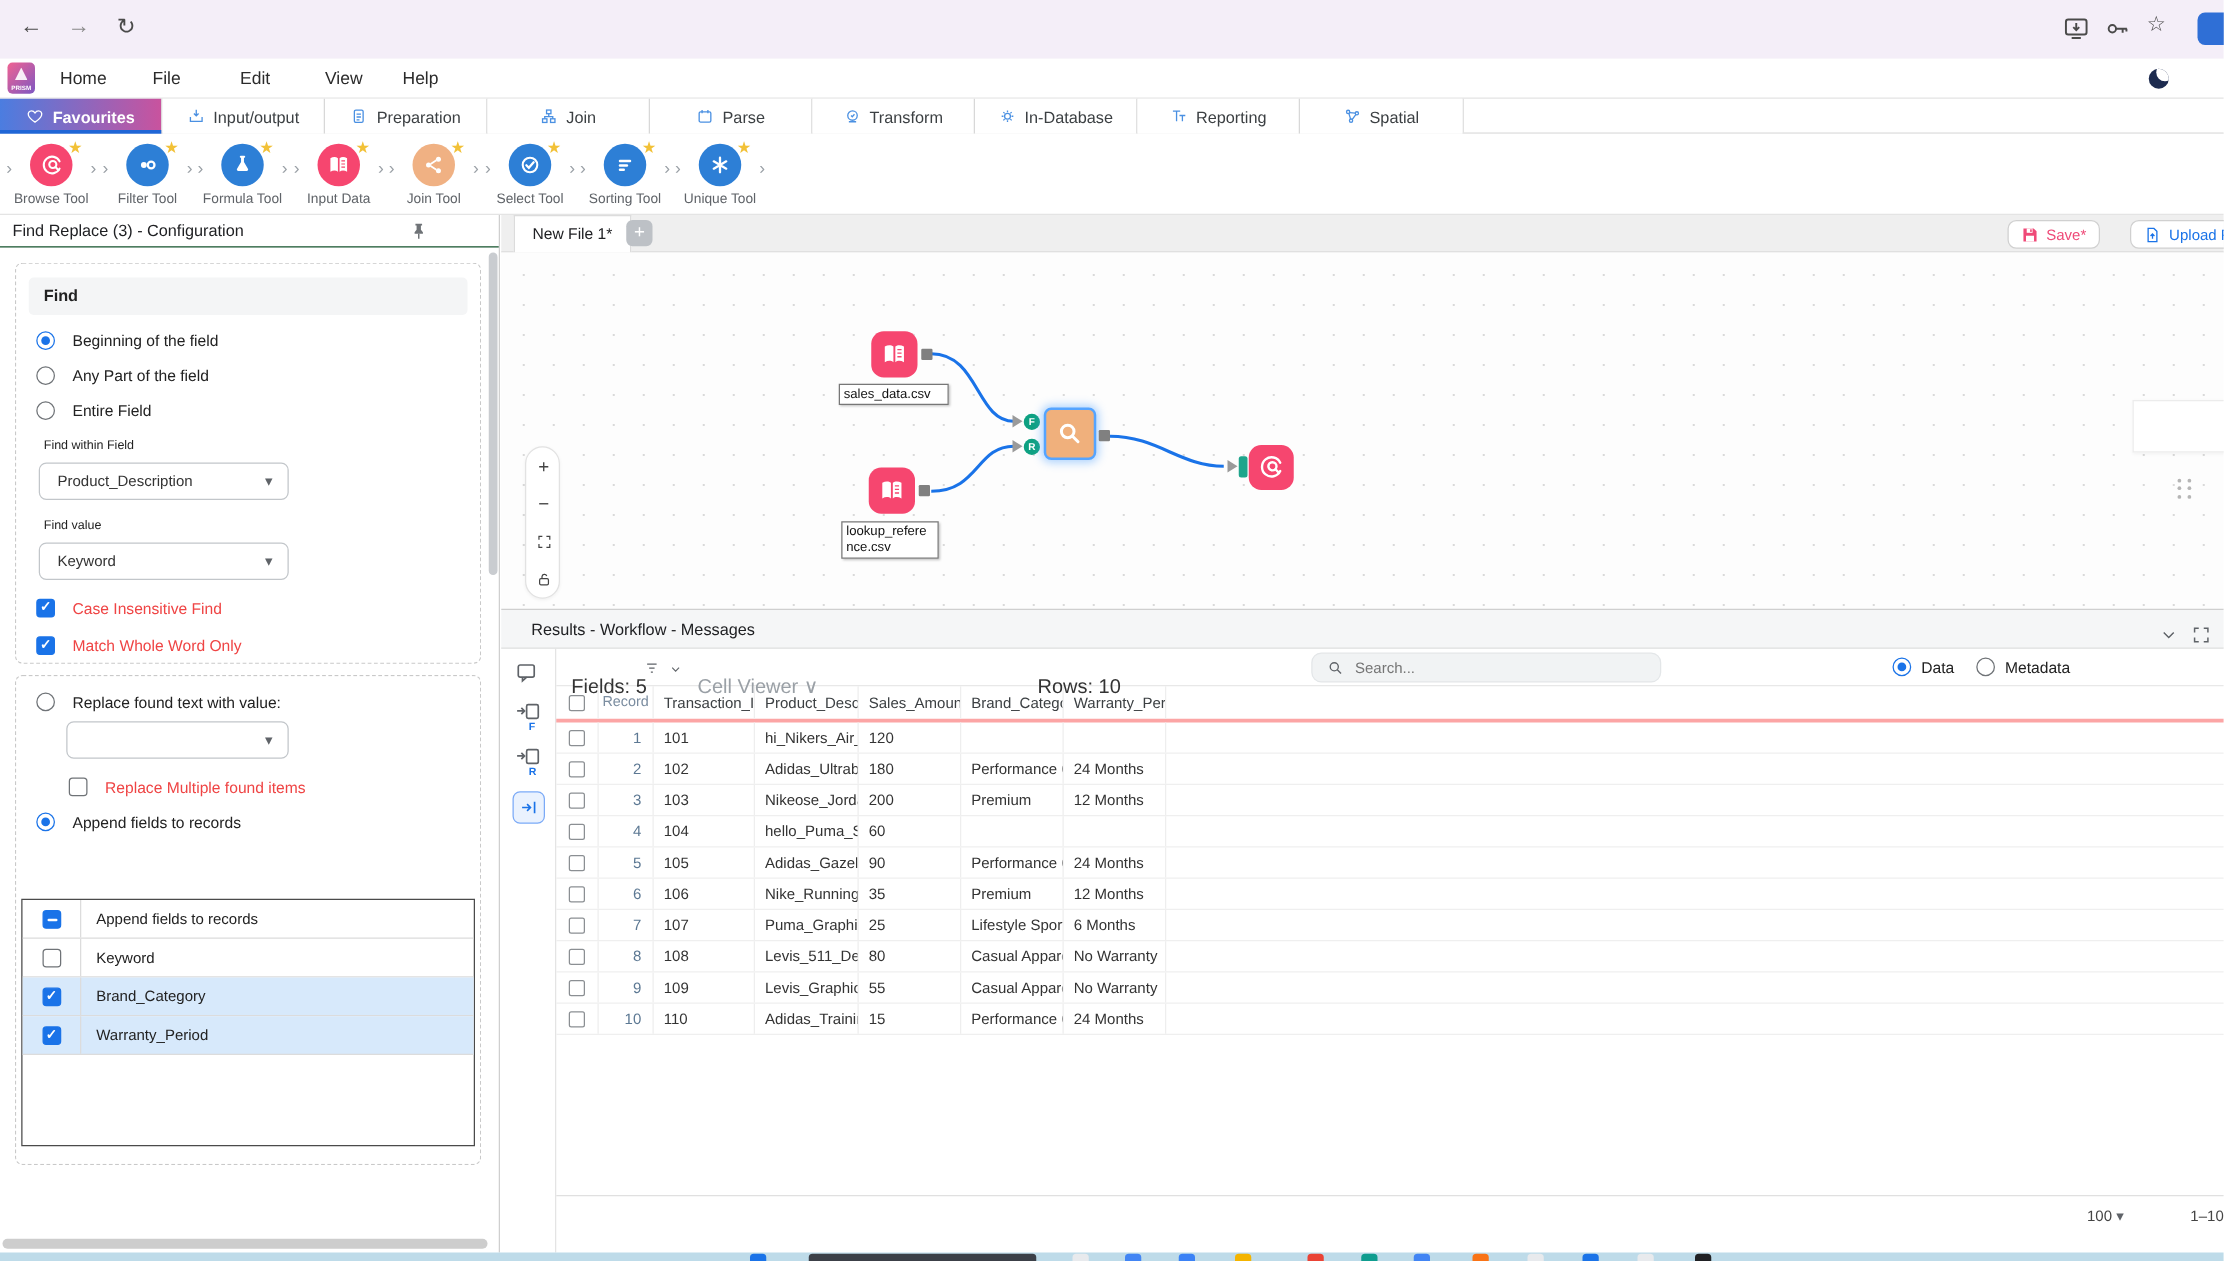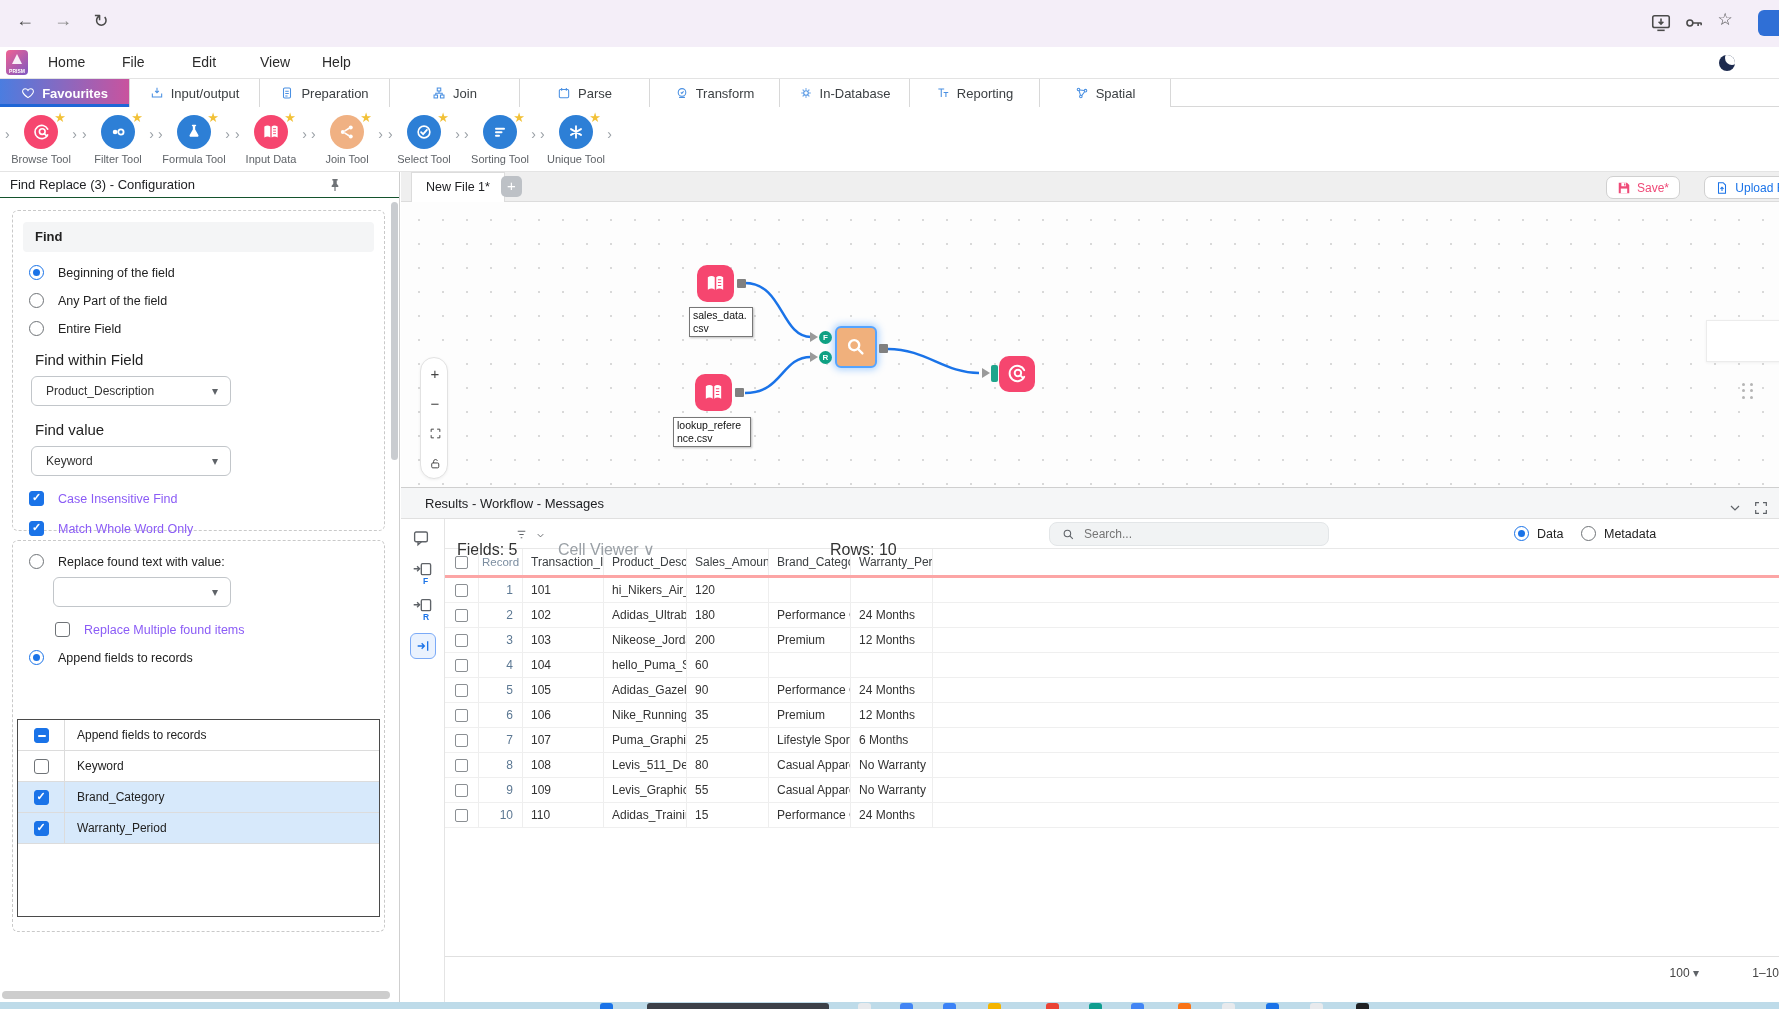--- a/index.html
+++ b/index.html
@@ -53,25 +53,25 @@
   .ghead { margin:11px 10px 0; height:30px; background:#f4f5f6; border-radius:4px; line-height:30px; padding-left:12px; font-size:13px; font-weight:bold; color:#222; }
   .optrow { display:flex; align-items:center; gap:14px; margin:13px 0 0 16px; font-size:12.5px; color:#222; }
   .radio { width:15px; height:15px; border:1.6px solid #6f7377; border-radius:50%; flex:0 0 auto; position:relative; }
   .radio.sel { border-color:#1a73e8; }
   .radio.sel::after { content:""; position:absolute; left:2.5px; top:2.5px; width:7px; height:7px; border-radius:50%; background:#1a73e8; }
   .cbx { width:15px; height:15px; border:1.6px solid #6f7377; border-radius:3px; background:#fff; flex:0 0 auto; position:relative; }
   .cbx.on { background:#1a73e8; border-color:#1a73e8; }
   .cbx.on::after { content:"✓"; position:absolute; left:2px; top:-1px; color:#fff; font-size:11px; font-weight:bold; }
   .cbx.ind { background:#1a73e8; border-color:#1a73e8; }
   .cbx.ind::after { content:""; position:absolute; left:3px; top:6px; width:8px; height:2.5px; background:#fff; border-radius:1px; }
-  .sublab { margin:15px 0 0 22px; font-size:15px; color:#222; }
+  .sublab { margin:15px 0 0 22px; font-size:10px; color:#222; }
   .ddl { margin:8px 0 0 18px; width:200px; height:30px; border:1px solid #c2c6ca; border-radius:6px; position:relative; font-size:12px; color:#333; line-height:28px; padding-left:14px; cursor:pointer; background:#fff; }
   .ddl::after { content:"▾"; position:absolute; right:12px; top:0; color:#5f6368; }
   .ddl.indent { margin-left:40px; width:178px; }
-  .cbrow { display:flex; align-items:center; gap:14px; margin:15px 0 0 16px; font-size:12.5px; color:#8b5cf6; }
+  .cbrow { display:flex; align-items:center; gap:14px; margin:15px 0 0 16px; font-size:12.5px; color:#ef4444; }
   .cbrow.indent2 { margin-left:42px; }
   .listbox { position:absolute; left:4px; right:4px; top:178px; bottom:14px; border:1.5px solid #4a4a4a; background:#fff; overflow:hidden; }
   .lrow { height:31px; display:flex; align-items:center; border-bottom:1px solid #dcdcdc; font-size:12px; color:#222; }
   .lrow .cbcol { width:47px; display:flex; justify-content:center; border-right:1px solid #dcdcdc; height:100%; align-items:center; }
   .lrow .llab { padding-left:12px; }
   .lrow.hl { background:#d7e9fb; }
 
   
   .workarea { position:absolute; left:401px; top:172px; right:0; bottom:7px; }
   .tabbar { position:absolute; top:0; left:0; right:0; height:30px; background:#efefef; border-bottom:1px solid #dcdcdc; }
@@ -459,21 +459,21 @@
     </div>
 
     <div class="node" style="left:296px;top:63px;background:#f6466f">
       <svg viewBox="0 0 24 24">
           <path d="M4 5.5c2.6-1.6 5.3-1.6 7.2 0v13c-1.9-1.6-4.6-1.6-7.2 0v-13z" fill="#fff"></path>
           <path d="M20 5.5c-2.6-1.6-5.3-1.6-7.2 0v13c1.9-1.6 4.6-1.6 7.2 0v-13z" fill="#fff"></path>
           <path d="M14.5 8h3.5 M14.5 11h3.5 M14.5 14h3.5" stroke="#f6466f" stroke-width="1.1"></path>
         </svg>
     </div>
     <div class="anchor-sq" style="left:336px;top:77px"></div>
-    <div class="nodelabel" style="left:288px;top:105px;width:64px">sales_data.csv</div>
+    <div class="nodelabel" style="left:270px;top:105px;width:88px">sales_data.csv</div>
 
     <div class="node" style="left:294px;top:172px;background:#f6466f">
       <svg viewBox="0 0 24 24">
           <path d="M4 5.5c2.6-1.6 5.3-1.6 7.2 0v13c-1.9-1.6-4.6-1.6-7.2 0v-13z" fill="#fff"></path>
           <path d="M20 5.5c-2.6-1.6-5.3-1.6-7.2 0v13c1.9-1.6 4.6-1.6 7.2 0v-13z" fill="#fff"></path>
           <path d="M14.5 8h3.5 M14.5 11h3.5 M14.5 14h3.5" stroke="#f6466f" stroke-width="1.1"></path>
         </svg>
     </div>
     <div class="anchor-sq" style="left:334px;top:186px"></div>
     <div class="nodelabel" style="left:272px;top:215px;width:78px">lookup_reference.csv</div>

